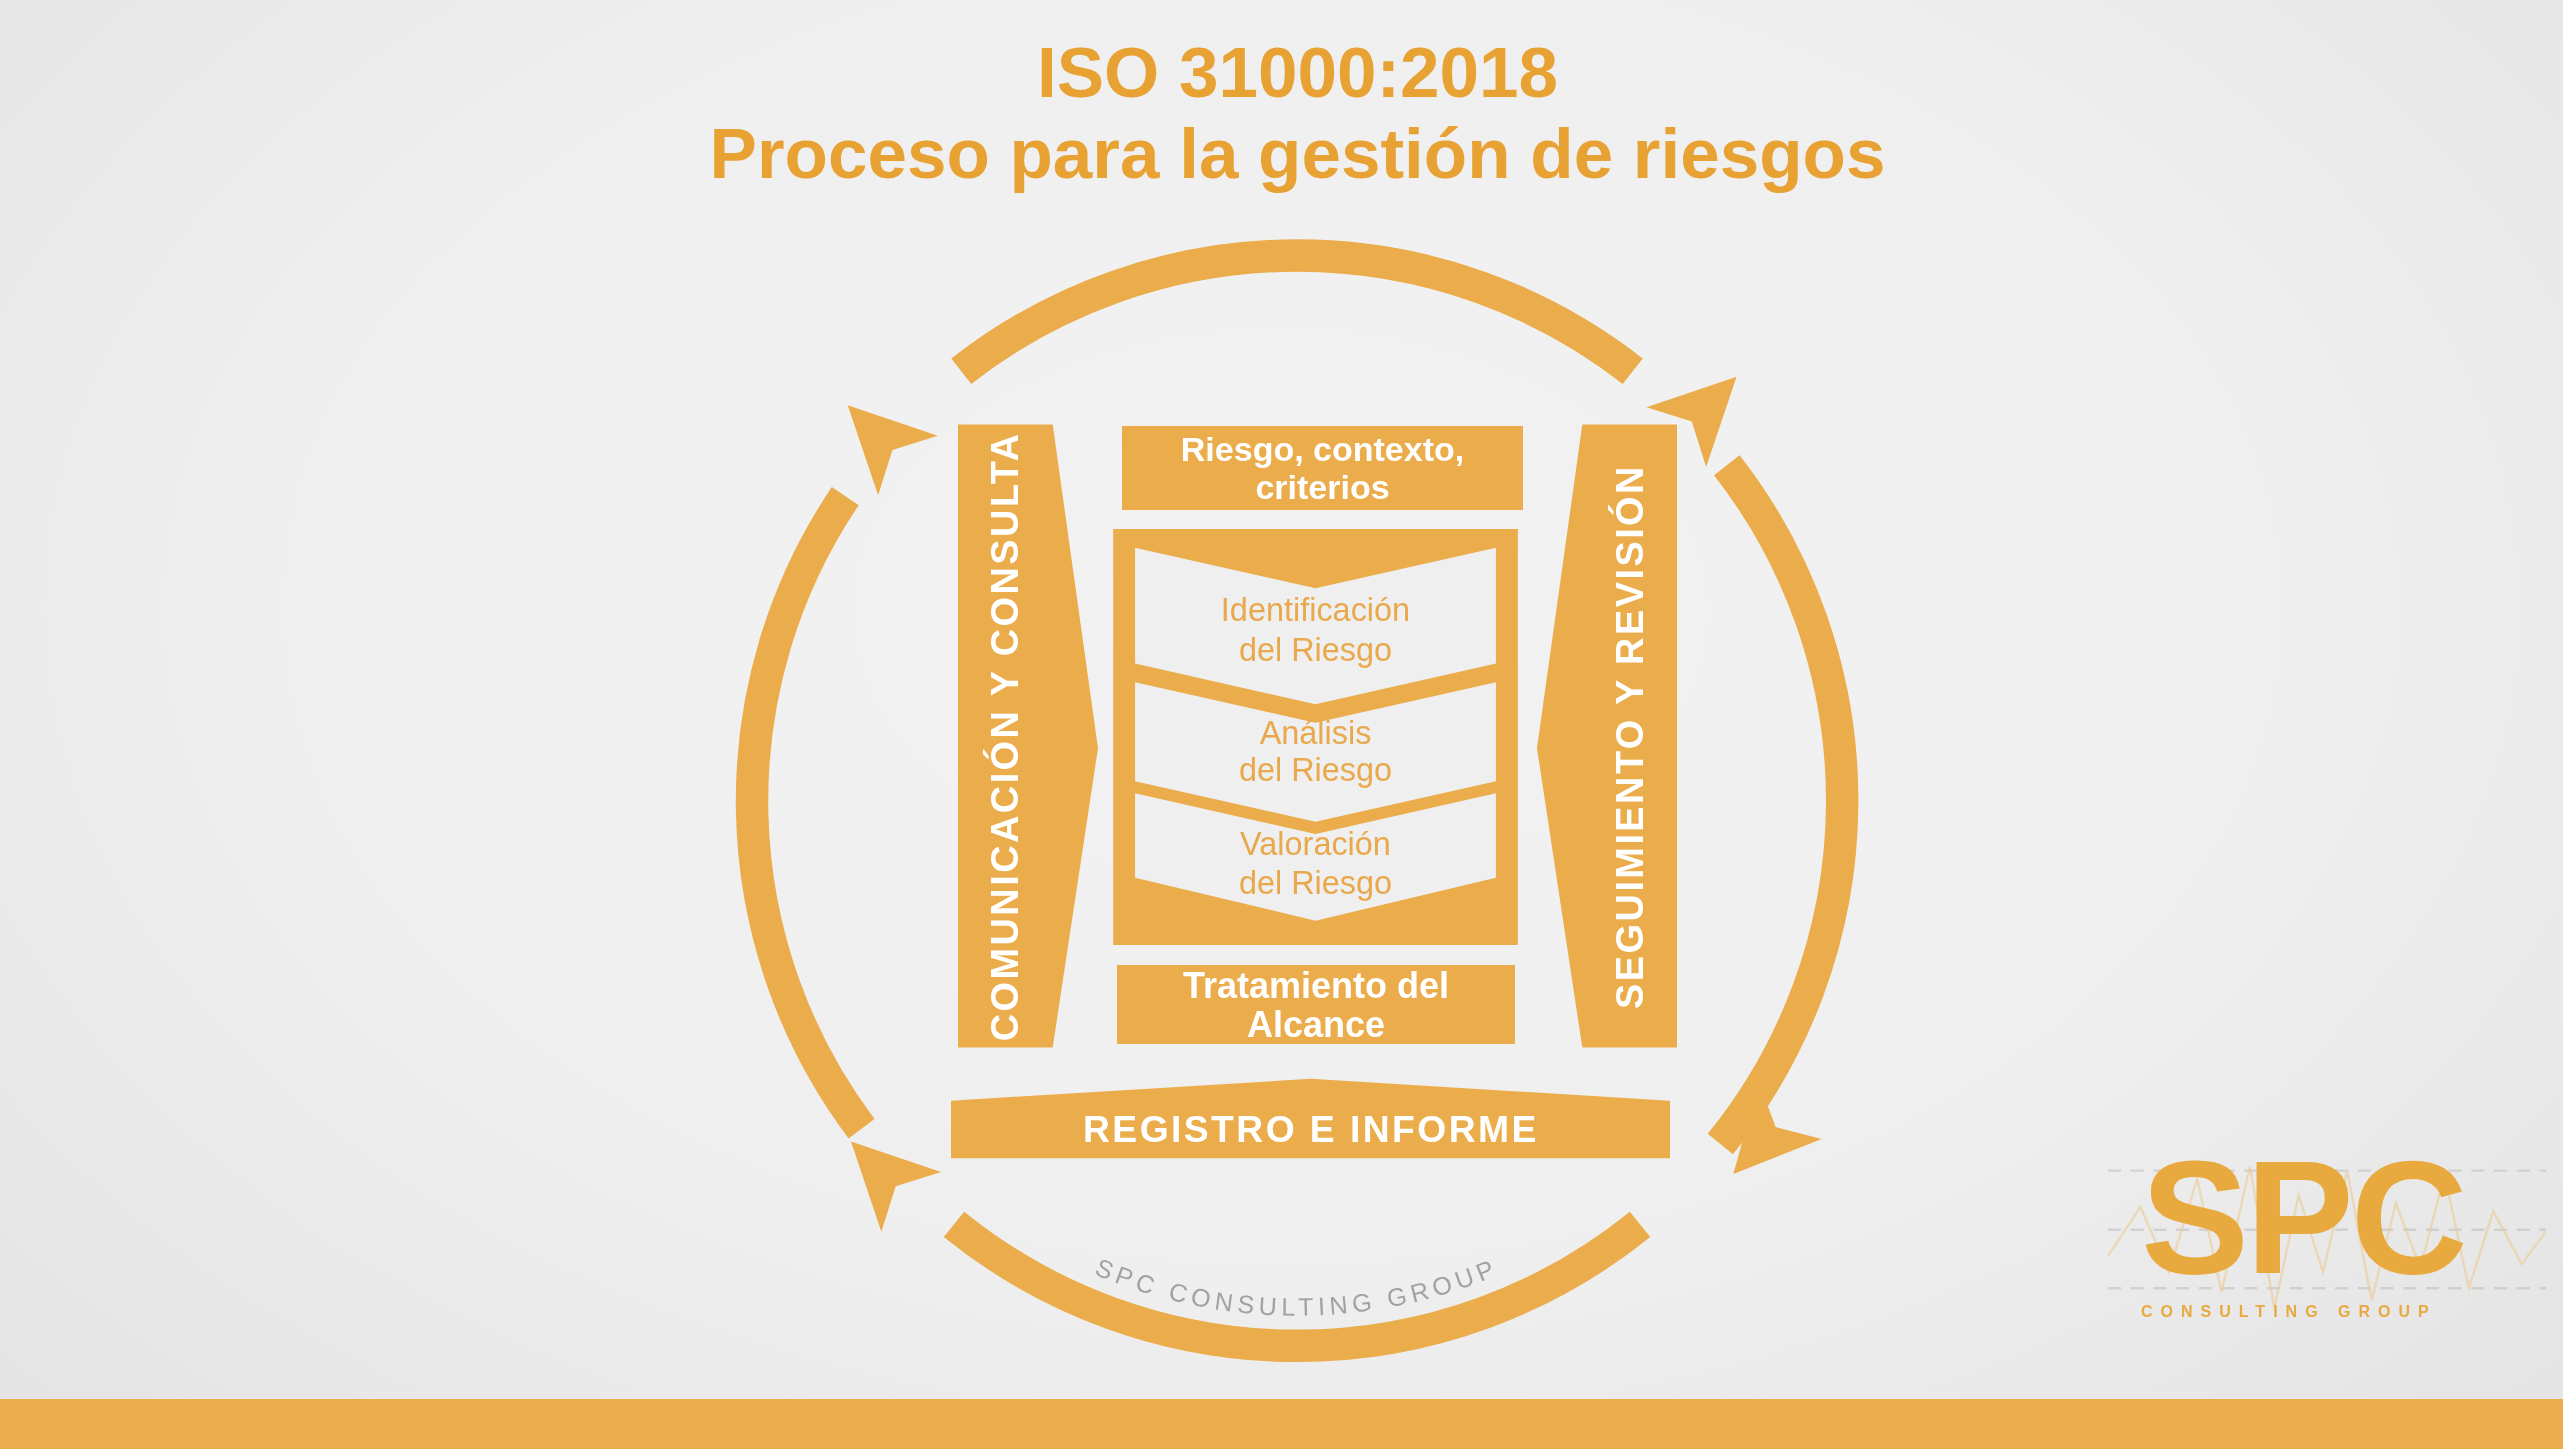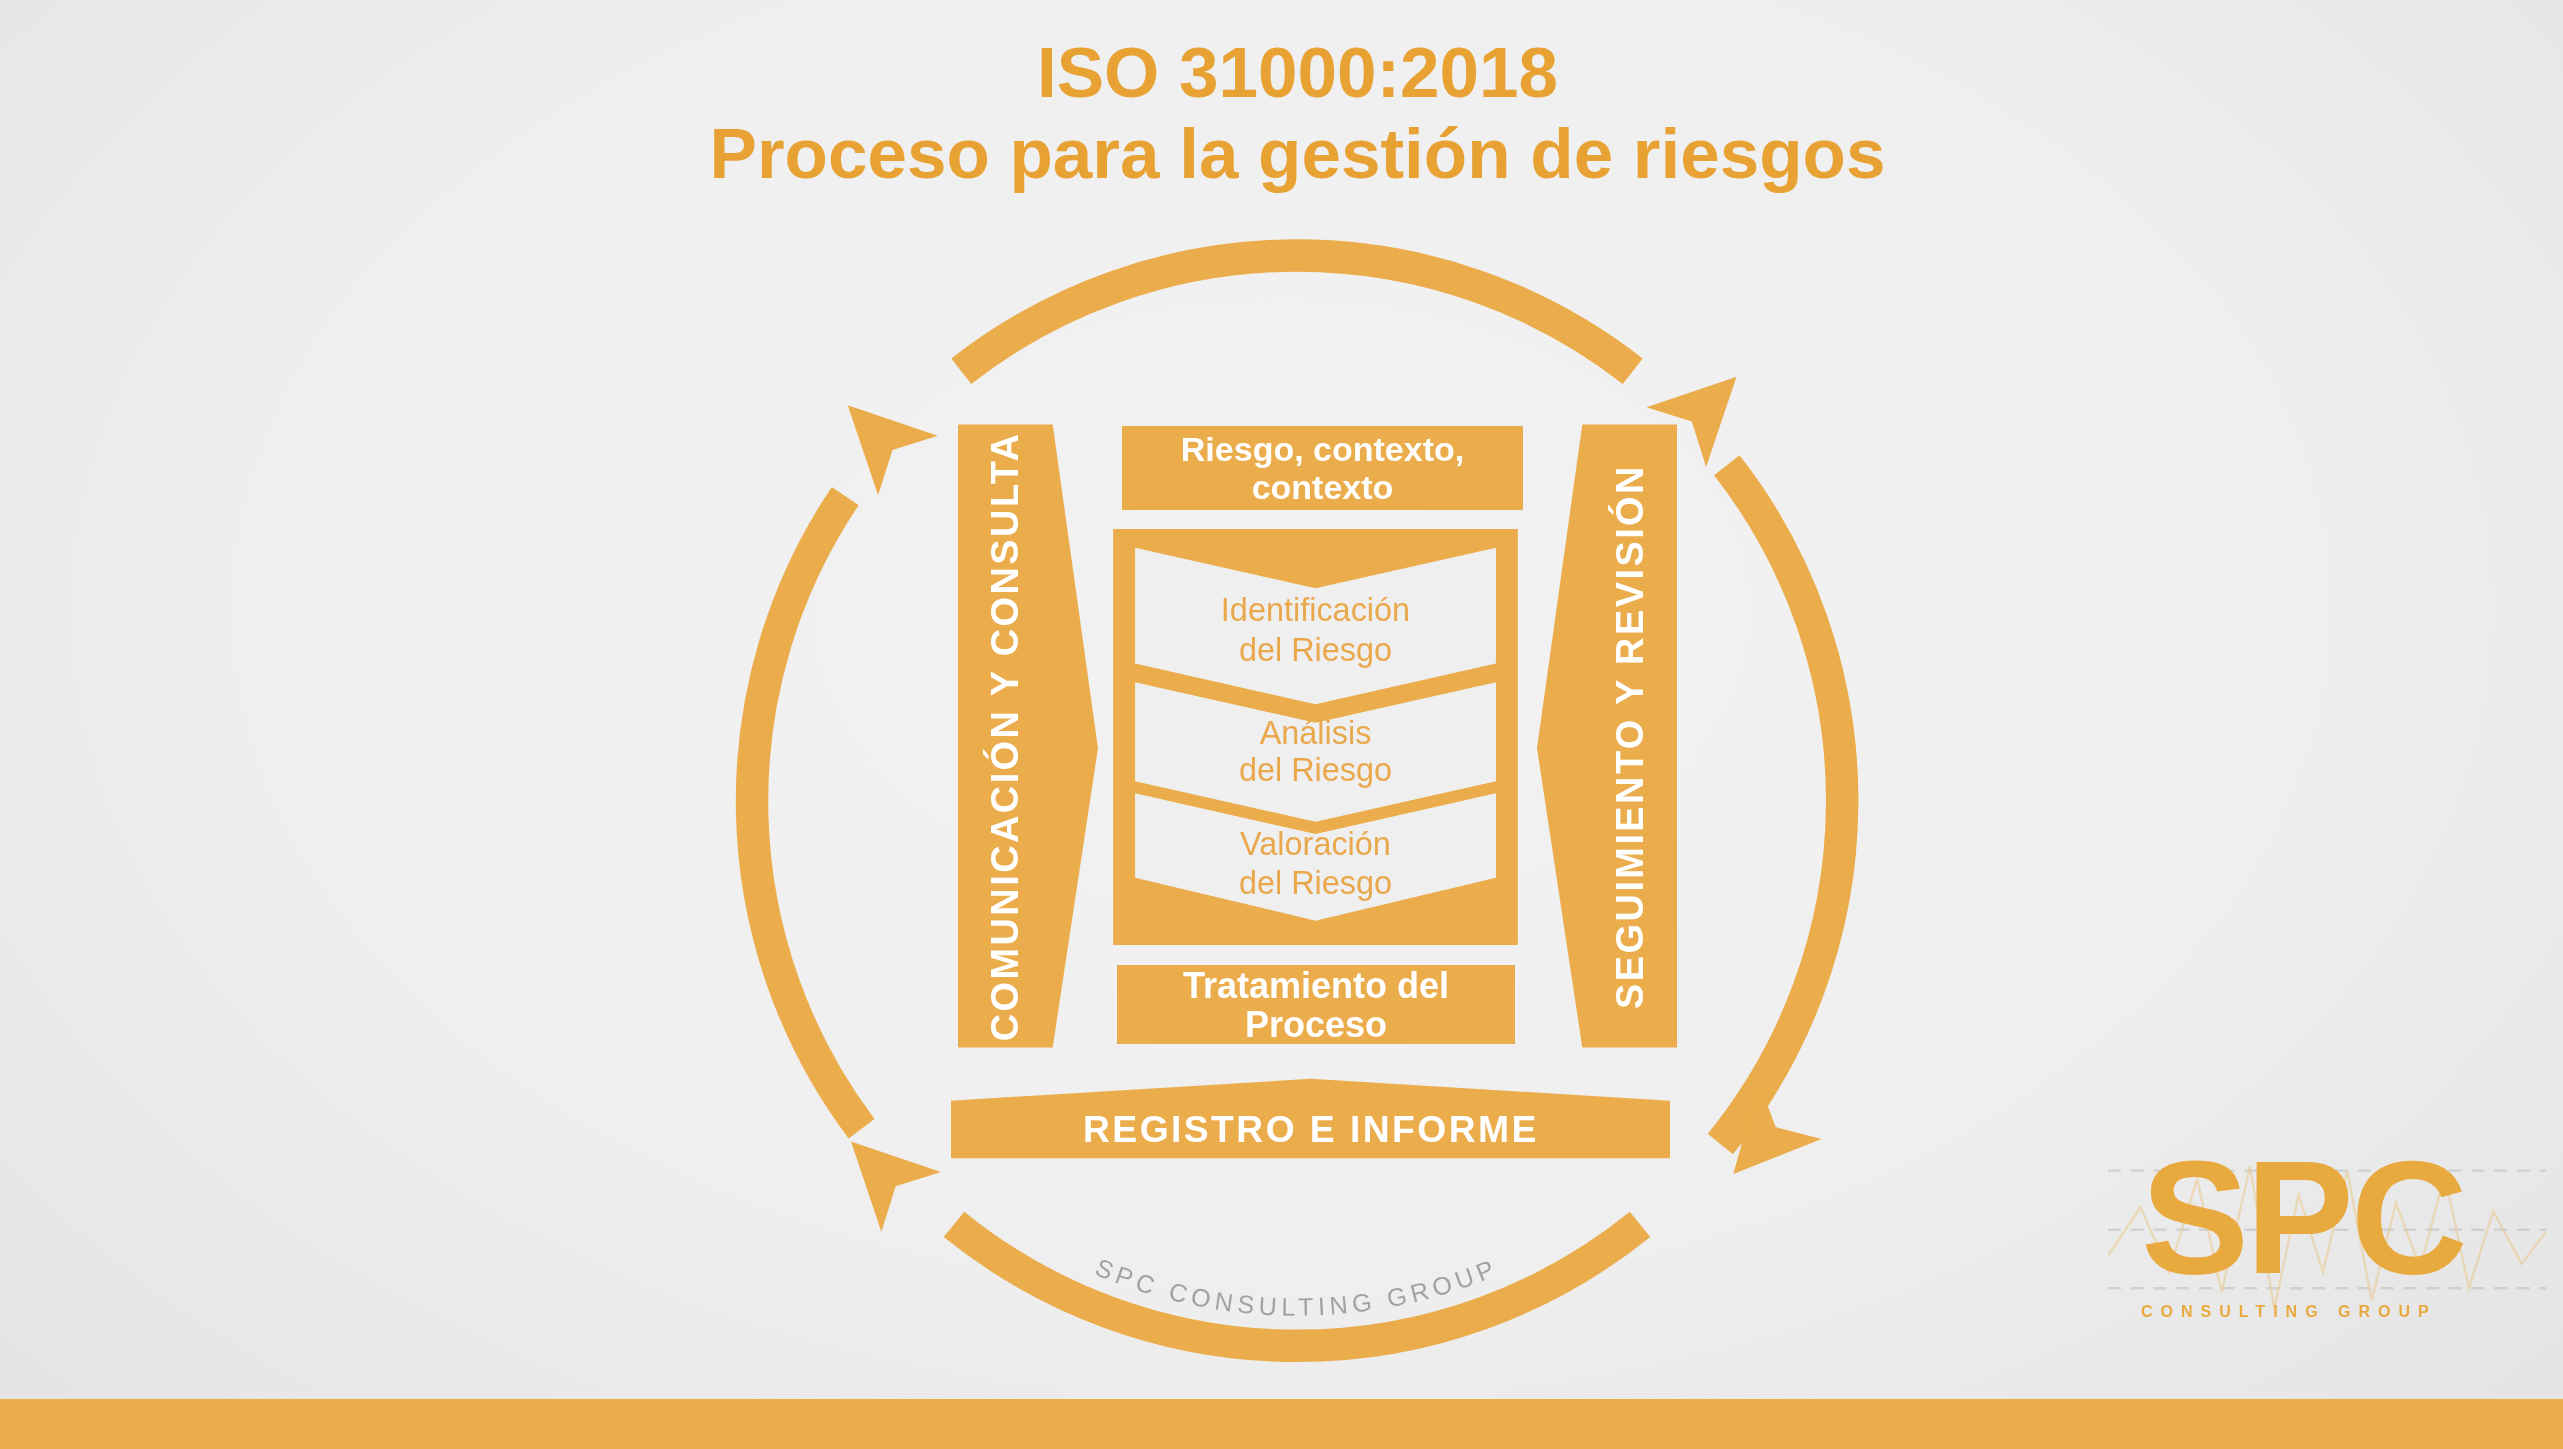--- a/index.html
+++ b/index.html
@@ -77,38 +77,38 @@
 
   <svg class="abs" style="left:1537px;top:424px;" width="140" height="624" viewBox="0 0 173 770">
     <polygon class="shape" points="173,0 56,0 0,400 56,770 173,770"></polygon>
   </svg>
   <div class="abs vbar-label vbar-right">
     <span>SEGUIMIENTO Y REVISIÓN</span>
   </div>
 
   <div class="abs obox scope-box">
     <div>Riesgo, contexto,</div>
-    <div>contexto</div>
+    <div>criterios</div>
   </div>
 
   <svg class="abs" style="left:1113px;top:529px;" width="405" height="416" viewBox="0 0 499 513">
     <rect class="shape" x="0" y="0" width="499" height="513"></rect>
     <polygon class="chev-light" points="27,23 249.5,73 472,23 472,166 249.5,216 27,166"></polygon>
     <polygon class="chev-light" points="27,189 249.5,239 472,189 472,311 249.5,361 27,311"></polygon>
     <polygon class="chev-light" points="27,326 249.5,376 472,326 472,430 249.5,483 27,430"></polygon>
     <text class="step-text" x="249.5" y="113">Identificación</text>
     <text class="step-text" x="249.5" y="163">del Riesgo</text>
     <text class="step-text" x="249.5" y="265">Análisis</text>
     <text class="step-text" x="249.5" y="311">del Riesgo</text>
     <text class="step-text" x="249.5" y="402">Valoración</text>
     <text class="step-text" x="249.5" y="450">del Riesgo</text>
   </svg>
 
   <div class="abs obox treatment-box">
-    <div>Tratamiento del Proceso</div>
+    <div>Tratamiento del Alcance</div>
   </div>
 
   <svg class="abs" style="left:951px;top:1077px;" width="719" height="83" viewBox="0 0 887 102">
     <polygon class="shape" points="0,29 444,2 887,29 887,100 0,100"></polygon>
     <text class="registro-text" x="444" y="80">REGISTRO E INFORME</text>
   </svg>
 
   <svg class="abs" style="left:2108px;top:1134px;" width="438" height="203" viewBox="0 0 540 250">
     <line x1="0" y1="45" x2="540" y2="45" stroke="#BDBDBD" stroke-width="3" stroke-dasharray="16 12" opacity="0.55"></line>
     <line x1="0" y1="118" x2="540" y2="118" stroke="#BDBDBD" stroke-width="3" stroke-dasharray="16 12" opacity="0.55"></line>

